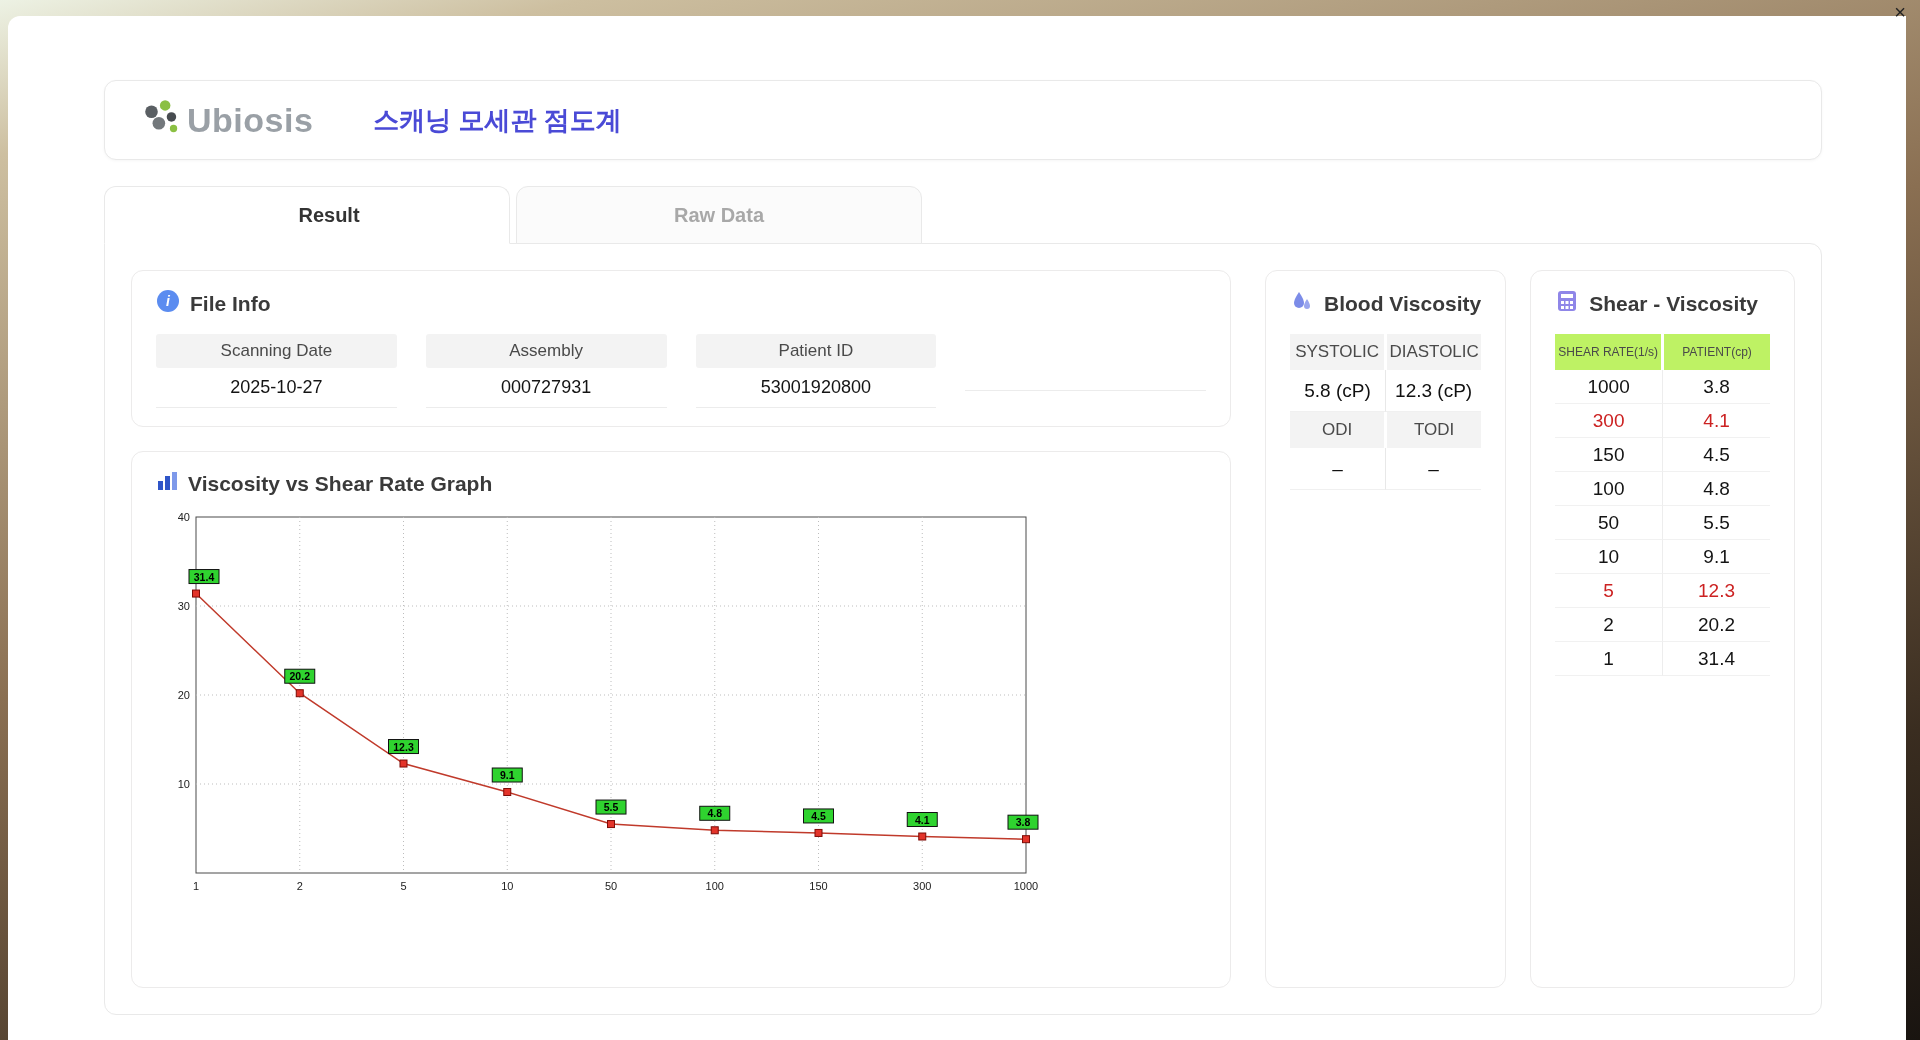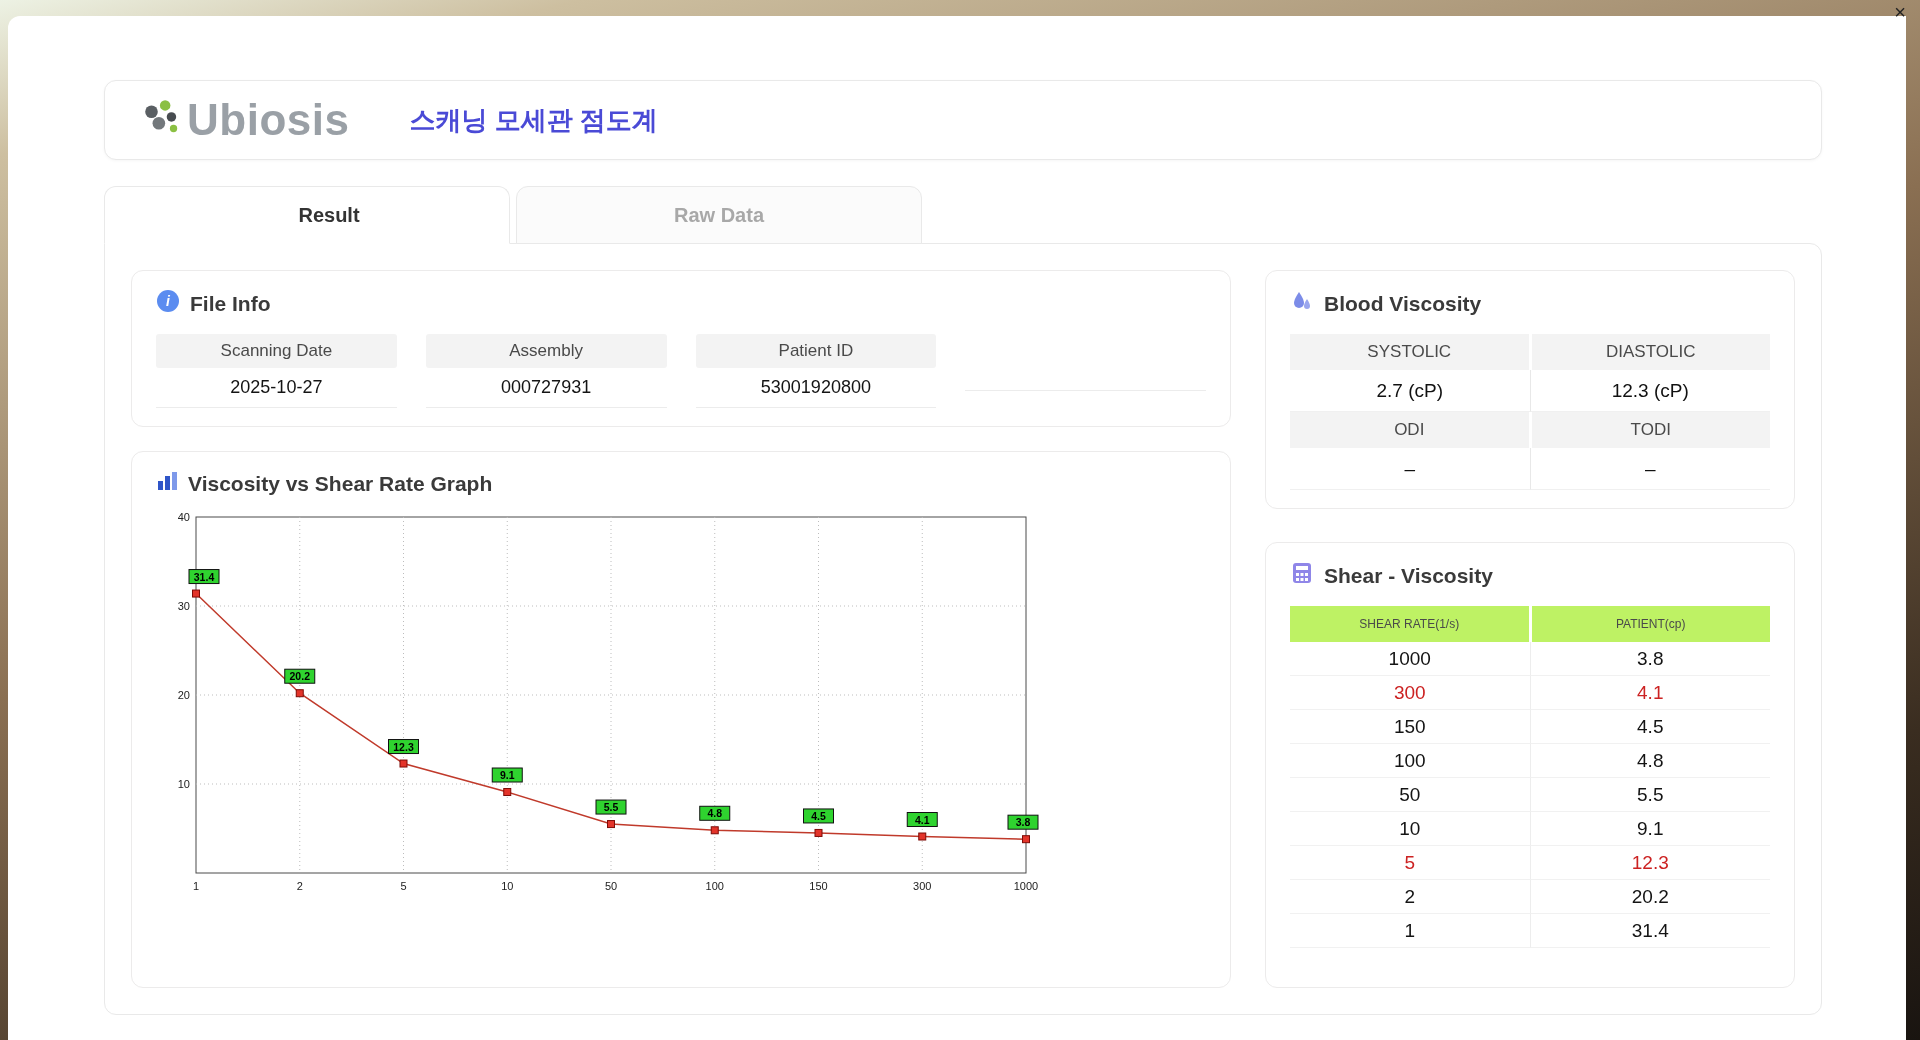--- a/index.html
+++ b/index.html
@@ -21,39 +21,39 @@
 
   .card {
     background:#fff; border:1px solid #e9e9e9; border-radius:12px;
     box-shadow:0 1px 3px rgba(0,0,0,0.04);
   }
   .header-card {
     width:1718px; height:80px; display:flex; align-items:center;
     padding-left:36px; gap:60px;
   }
   .logo { display:flex; align-items:center; gap:4px; }
-  .logo-text { font-size:44px; font-weight:600; color:#9aa0a6; letter-spacing:0.5px; }
+  .logo-text { font-size:34px; font-weight:600; color:#9aa0a6; letter-spacing:0.5px; }
   .app-title { font-size:26px; font-weight:700; color:#4a4ad6; }
 
   .tabs { display:flex; margin-top:26px; position:relative; z-index:2; }
   .tab {
     width:406px; height:58px; display:flex; align-items:center; justify-content:center;
     font-size:20px; font-weight:700; border:1px solid #e9e9e9;
     border-radius:12px 12px 0 0; cursor:pointer; background:#fff;
   }
   .tab-active { color:#333; border-bottom:1px solid #fff; position:relative; z-index:3;padding-left:44px; }
   .tab-inactive { color:#a8a8a8; background:#fbfbfb; margin-left:6px; }
 
   .main-panel {
     width:1718px; height:772px; border:1px solid #e9e9e9;
     border-radius:0 12px 12px 12px; margin-top:-1px; background:#fff;
     padding:26px; display:flex; gap:28px; position:relative; z-index:1;
   }
   .left-col { width:1100px; display:flex; flex-direction:column; gap:24px; }
-  .right-col { flex:1; display:flex; flex-direction:column; gap:33px;padding-left:6px; }
+  .right-col { flex:1; display:flex; gap:24px;padding-left:6px; }
 
   .section-card { border:1px solid #ecebeb; border-radius:12px; padding:18px 24px; background:#fff; }
   .section-title { display:flex; align-items:center; gap:10px; font-size:21px; font-weight:700; color:#3a3a3a; }
 
   
   .file-fields { display:flex; gap:29px; margin-top:16px;align-items:center; }
   .field { flex:1; }
   .field-label {
     background:#f3f3f3; height:34px; display:flex; align-items:center; justify-content:center;
     color:#4a4a4a; font-size:17px; border-radius:3px;
@@ -232,21 +232,21 @@
               </svg>
             </span>
             <span>Blood Viscosity</span>
           </div>
           <div class="bv-table">
             <div class="bv-row bv-head-row">
               <div class="bv-cell bv-head">SYSTOLIC</div>
               <div class="bv-cell bv-head">DIASTOLIC</div>
             </div>
             <div class="bv-row">
-              <div class="bv-cell bv-val">2.7 (cP)</div>
+              <div class="bv-cell bv-val">5.8 (cP)</div>
               <div class="bv-cell bv-val">12.3 (cP)</div>
             </div>
             <div class="bv-row bv-head-row">
               <div class="bv-cell bv-head">ODI</div>
               <div class="bv-cell bv-head">TODI</div>
             </div>
             <div class="bv-row">
               <div class="bv-cell bv-val">–</div>
               <div class="bv-cell bv-val">–</div>
             </div>

